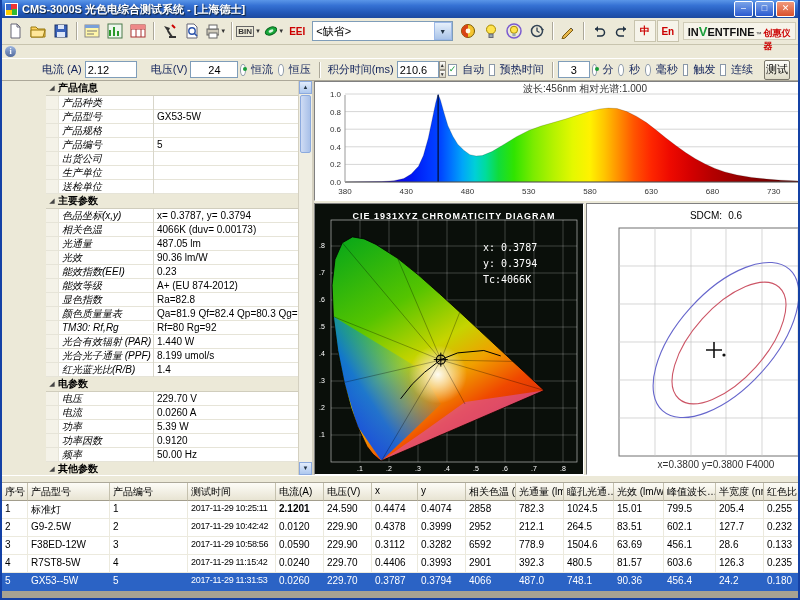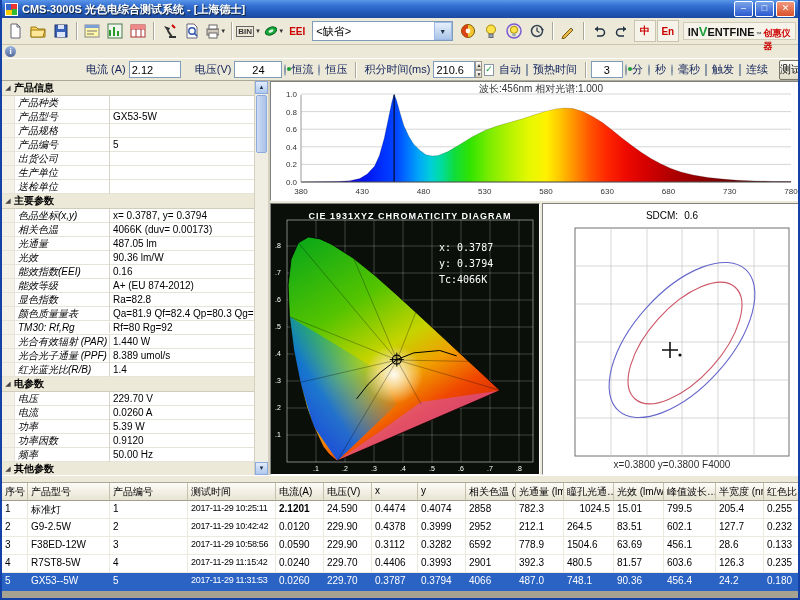--- a/index.html
+++ b/index.html
@@ -35,21 +35,21 @@
   .cinput{height:15px;background:#fff;border:1px solid #7f9db9;font-size:11px;padding:0 2px;font-family:inherit;color:#000;}
   .spin{display:inline-flex;flex-direction:column;width:11px;height:17px;vertical-align:middle;}
   .spin span{flex:1;background:linear-gradient(180deg,#fdfdfb,#d8d4c4);border:1px solid #9a968a;font-size:5px;line-height:6px;text-align:center;color:#333;}
   .chk{width:10px;height:10px;background:#fff;border:1px solid #8a98a8;display:inline-block;font-size:9px;line-height:9px;text-align:center;color:#1a9e3a;font-weight:bold;vertical-align:-2px;margin:0 2px;}
   .radio{width:10px;height:10px;border-radius:50%;background:#fff;border:1px solid #8a98a8;display:inline-block;vertical-align:-2px;margin:0 2px;position:relative;}
   .radio.sel::after{content:"";position:absolute;left:2px;top:2px;width:4px;height:4px;border-radius:50%;background:#1a9e3a;}
   .vbar{width:1px;height:16px;background:#aca899;box-shadow:1px 0 0 #fff;margin:0 5px;flex:none;}
   .testbtn{width:66px;height:18px;background:linear-gradient(180deg,#fdfdf9,#e0dcc8);border:1px solid #7a766a;border-radius:2px;font-size:11px;text-align:center;line-height:17px;color:#000;margin:0 8px;}
   
   .main{display:flex;height:394px;}
-  .proppanel{width:268px;flex:none;background:#fff;border-right:2px solid #d4d0c0;display:flex;box-sizing:border-box;}
+  .proppanel{width:268px;flex:none;background:#fff;border-right:2px solid #d4d0c0;display:flex;box-sizing:border-box;margin-left:44px;}
   .pgwrap{flex:1;overflow:hidden;font-size:10px;}
   .pg-sec{height:14px;background:#ece9d8;border-bottom:1px solid #d0cdbd;display:flex;align-items:center;font-weight:bold;color:#000;}
   .pg-arrow{width:12px;text-align:center;font-size:7px;color:#444;}
   .pg-row{height:13px;display:flex;border-bottom:1px solid #e6e4d8;align-items:center;}
   .pg-ind{width:12px;height:100%;background:#f4f2e8;border-right:1px solid #e6e4d8;flex:none;}
   .pg-label{width:88px;flex:none;padding:0 3px;border-right:1px solid #d8d6ca;overflow:hidden;white-space:nowrap;color:#000;font-style:italic;}
   .pg-value{flex:1;padding:12px 3px;overflow:hidden;white-space:nowrap;color:#000;}
   .vscroll{width:13px;flex:none;background:#f0eee2;display:flex;flex-direction:column;border-left:1px solid #d4d0c0;}
   .varrow{height:13px;background:linear-gradient(180deg,#e2ecfc,#aec8ee);border:1px solid #8caade;font-size:6px;text-align:center;line-height:11px;color:#234;box-sizing:border-box;}
   .vthumb{height:56px;margin:1px;background:linear-gradient(90deg,#cfdcf4,#a8c0e8);border:1px solid #8caade;border-radius:2px;}
@@ -230,21 +230,21 @@
         <span class="tm">™</span>
         <span class="bcn">创惠仪器</span>
     </span>
   </div>
 
   <div class="inforow">
     <span class="infoicon">i</span>
   </div>
 
   <div class="controlbar">
-    <span class="lbl" style="margin-left:84px;">电流 (A)</span>
+    <span class="lbl" style="margin-left:40px;">电流 (A)</span>
     <input class="cinput" style="width: 46px;" value="2.12">
     <span class="lbl" style="margin-left:14px;">电压(V)</span>
     <input class="cinput" style="width: 42px; text-align: center;" value="24">
     <span class="radio sel"></span>
       <span class="lbl">恒流</span>
     <span class="radio"></span>
       <span class="lbl">恒压</span>
     <span class="vbar"></span>
     <span class="lbl">积分时间(ms)</span>
     <input class="cinput" style="width: 36px;" value="210.6">
@@ -334,21 +334,21 @@
             <span class="pg-value">487.05 lm</span>
           </div>
           <div class="pg-row">
             <span class="pg-ind"></span>
             <span class="pg-label">光效</span>
             <span class="pg-value">90.36 lm/W</span>
           </div>
           <div class="pg-row">
             <span class="pg-ind"></span>
             <span class="pg-label">能效指数(EEI)</span>
-            <span class="pg-value">0.16</span>
+            <span class="pg-value">0.23</span>
           </div>
           <div class="pg-row">
             <span class="pg-ind"></span>
             <span class="pg-label">能效等级</span>
             <span class="pg-value">A+ (EU 874-2012)</span>
           </div>
           <div class="pg-row">
             <span class="pg-ind"></span>
             <span class="pg-label">显色指数</span>
             <span class="pg-value">Ra=82.8</span>
@@ -364,21 +364,21 @@
             <span class="pg-value">Rf=80 Rg=92</span>
           </div>
           <div class="pg-row">
             <span class="pg-ind"></span>
             <span class="pg-label">光合有效辐射 (PAR)</span>
             <span class="pg-value">1.440 W</span>
           </div>
           <div class="pg-row">
             <span class="pg-ind"></span>
             <span class="pg-label">光合光子通量 (PPF)</span>
-            <span class="pg-value">8.389 umol/s</span>
+            <span class="pg-value">8.199 umol/s</span>
           </div>
           <div class="pg-row">
             <span class="pg-ind"></span>
             <span class="pg-label">红光蓝光比(R/B)</span>
             <span class="pg-value">1.4</span>
           </div>
           <div class="pg-sec">
             <span class="pg-arrow">◢</span>
             <span>电参数</span>
           </div>
@@ -618,21 +618,21 @@
         <span class="tcell" style="width: 26px;">1</span>
         <span class="tcell" style="width: 82px;">标准灯</span>
         <span class="tcell" style="width: 78px;">1</span>
         <span class="tcell tc3" style="width: 88px;">2017-11-29 10:25:11</span>
         <span class="tcell" style="width: 48px; font-weight: bold;">2.1201</span>
         <span class="tcell" style="width: 48px;">24.590</span>
         <span class="tcell" style="width: 46px;">0.4474</span>
         <span class="tcell" style="width: 48px;">0.4074</span>
         <span class="tcell" style="width: 50px;">2858</span>
         <span class="tcell" style="width: 48px;">782.3</span>
-        <span class="tcell" style="width: 50px; text-align: right;">1024.5</span>
+        <span class="tcell" style="width: 50px;">1024.5</span>
         <span class="tcell" style="width: 50px;">15.01</span>
         <span class="tcell" style="width: 52px;">799.5</span>
         <span class="tcell" style="width: 48px;">205.4</span>
         <span class="tcell" style="width: 45px;">0.255</span>
       </div>
       <div class="trow">
         <span class="tcell" style="width: 26px;">2</span>
         <span class="tcell" style="width: 82px;">G9-2.5W</span>
         <span class="tcell" style="width: 78px;">2</span>
         <span class="tcell tc3" style="width: 88px;">2017-11-29 10:42:42</span>

